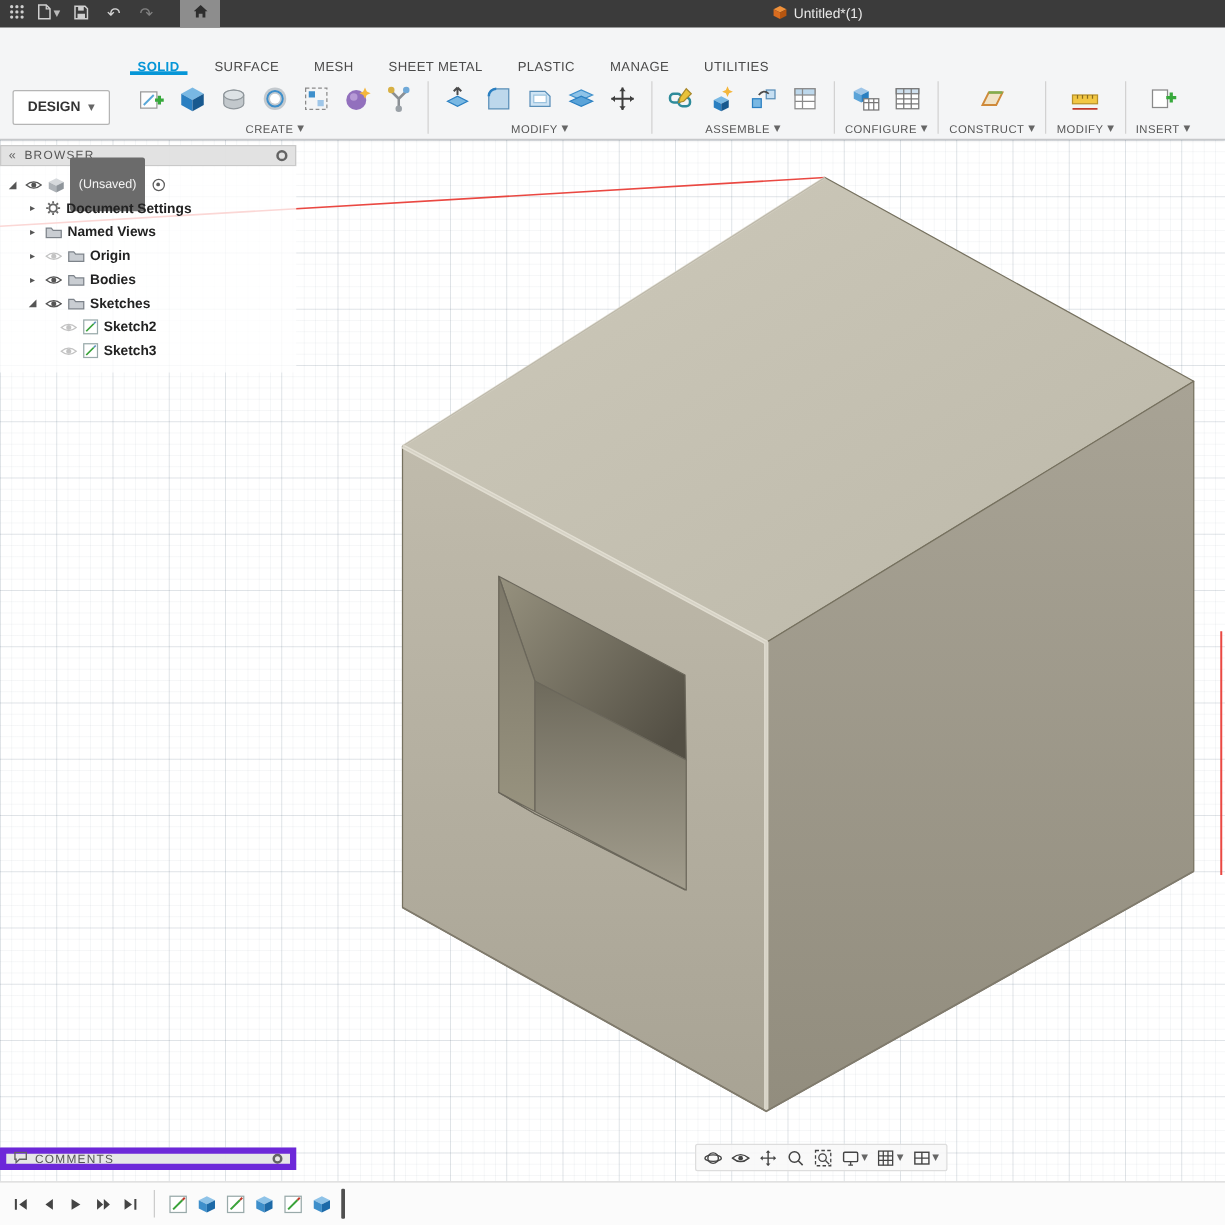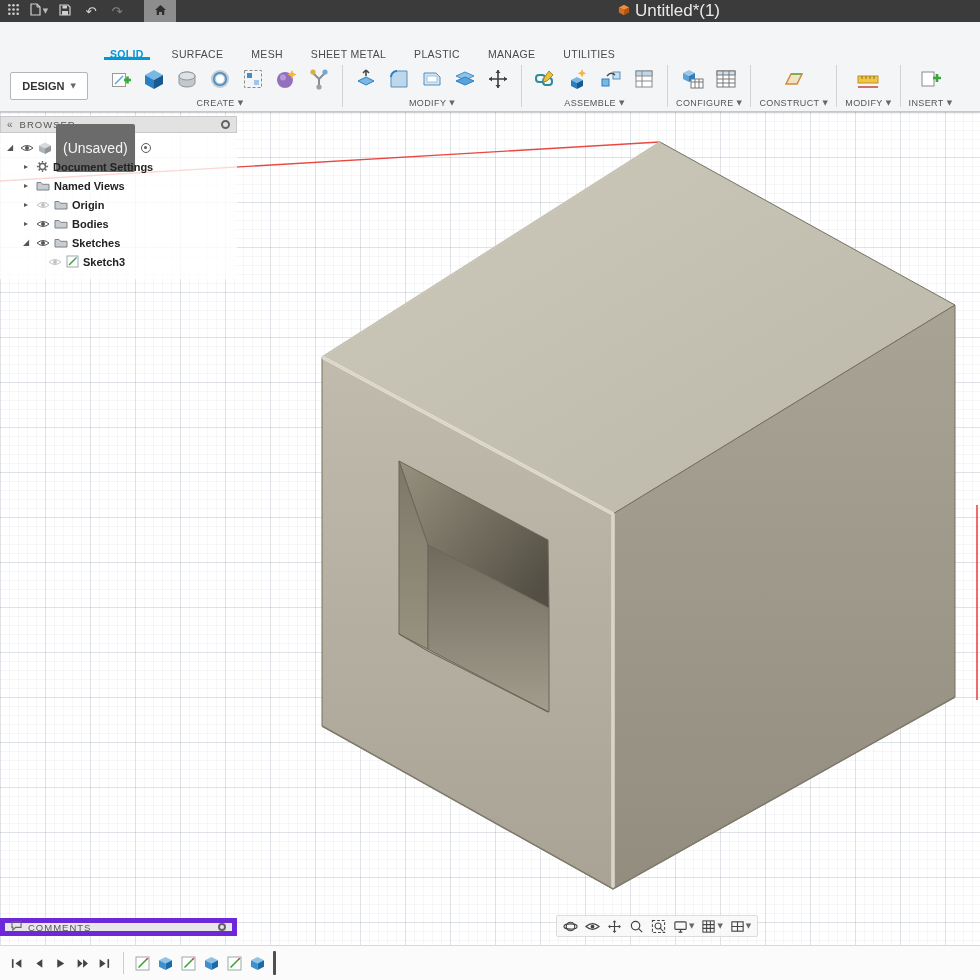--- a/index.html
+++ b/index.html
@@ -5,21 +5,21 @@
   *{margin:0;padding:0;box-sizing:border-box;font-family:"Liberation Sans",sans-serif;}
   html,body{width:980px;height:980px;overflow:hidden;background:#fff;position:relative;}
 
   
   .titlebar{position:absolute;top:0;left:0;width:980px;height:22px;background:var(--titlebar-bg,#3b3b3b);display:flex;align-items:center;z-index:60;}
   .tb-btn{height:22px;min-width:26px;display:flex;align-items:center;justify-content:center;background:none;border:none;color:#cfcfcf;cursor:pointer;gap:2px;}
   .tb-btn.dim{opacity:.45;}
   .tb-glyph{font-family:"DejaVu Sans",sans-serif;font-size:13px;line-height:1;color:#d6d6d6;}
   .tb-caret{font-family:"DejaVu Sans",sans-serif;font-size:7px;color:#bbb;}
   .home-tab{margin-left:14px;width:32px;height:22px;background:#8d8d8d;display:flex;align-items:center;justify-content:center;cursor:pointer;}
-  .doc-tab{position:absolute;left:618px;top:0;height:22px;display:flex;align-items:center;gap:5px;color:#e9e9e9;font-size:17px;cursor:pointer;}
+  .doc-tab{position:absolute;left:618px;top:0;height:22px;display:flex;align-items:center;gap:5px;color:#e9e9e9;font-size:11px;cursor:pointer;}
 
   
   .ribbon{position:absolute;top:22px;left:0;width:980px;height:90px;background:var(--ribbon-bg,#f4f5f6);border-bottom:1px solid #c6c8ca;z-index:55;overflow:hidden;box-shadow:0 1px 2px rgba(0,0,0,.12);}
   .tabs-row{height:38px;display:flex;align-items:flex-end;padding-left:96px;}
   .tab{padding:0 14px 0;font-size:10.5px;color:#4a4a4a;letter-spacing:.3px;white-space:nowrap;cursor:pointer;position:relative;}
   .tab.active{color:var(--accent,#0696d7);font-weight:bold;}
   .tab.active::after{content:"";position:absolute;left:8px;right:8px;bottom:0;height:3px;background:var(--accent,#0696d7);}
   .tools-row{height:52px;display:flex;align-items:stretch;padding-left:10px;}
   .design-btn{align-self:center;width:78px;height:28px;border:1px solid #b5b5b5;background:#fff;border-radius:2px;display:flex;align-items:center;justify-content:center;gap:6px;font-size:11px;font-weight:bold;color:#333;cursor:pointer;margin-right:12px;}
   .group{display:flex;flex-direction:column;align-items:center;padding:2px 6px 0;}
@@ -45,21 +45,21 @@
   .bheader{height:17px;background:rgba(224,224,224,.95);border:1px solid #c9c9c9;display:flex;align-items:center;padding:0 6px;font-size:9.5px;color:#555;letter-spacing:1px;}
   .bh-collapse{margin-right:6px;color:#666;font-size:10px;cursor:pointer;line-height:1;}
   .bh-dot{margin-left:auto;width:9px;height:9px;border:2px solid #636363;border-radius:50%;cursor:pointer;}
   .btree{background:rgba(255,255,255,.78);padding:5px 0 8px;}
   .brow{height:19px;display:flex;align-items:center;color:#222;padding-left:4px;gap:4px;cursor:pointer;}
   .brow.lvl1{padding-left:20px;}
   .brow.lvl2{padding-left:48px;}
   .exp{width:12px;text-align:center;color:#555;font-size:8px;font-family:"DejaVu Sans",sans-serif;line-height:1;}
   .eyewrap,.iconwrap{display:flex;align-items:center;}
   .eyewrap.hid{opacity:.35;}
-  .chip{background:var(--selection-chip,#6b6b6b);color:#f4f4f4;padding:16px 7px;border-radius:2px;font-size:14px;}
+  .chip{background:var(--selection-chip,#6b6b6b);color:#f4f4f4;padding:16px 7px;border-radius:2px;font-size:10px;}
   .radio{width:10px;height:10px;border:1.5px solid #5c5c5c;border-radius:50%;position:relative;margin-left:2px;}
   .radio::after{content:"";position:absolute;left:2.2px;top:2.2px;width:3px;height:3px;border-radius:50%;background:#5c5c5c;}
   .blabel{font-size:11px;color:#222;font-weight:bold;}
 
   
   .comments{position:absolute;left:0;top:918px;width:237px;height:18px;background:rgba(230,230,230,.96);border:5px solid #6d28d9;display:flex;align-items:center;gap:6px;padding:0 6px;font-size:9.5px;letter-spacing:1px;color:#555;z-index:20;}
   .cm-dot{margin-left:auto;width:8px;height:8px;border:2px solid #636363;border-radius:50%;cursor:pointer;}
 
   
   .navbar{position:absolute;left:556px;top:915px;height:22px;display:flex;align-items:center;gap:3px;background:rgba(248,248,248,.85);border:1px solid #ddd;border-radius:2px;padding:0 4px;z-index:20;}
@@ -501,20 +501,36 @@
           </span>
         <span class="iconwrap">
             <svg width="14" height="11" viewBox="0 0 14 11">
               <path d="M1 2.5h4l1.5 1.8H13V10H1z" fill="#c9cdd2" stroke="#7d838a"></path>
             </svg>
           </span>
         <span class="blabel">Sketches</span>
       </div>
 
 
+      <div class="brow lvl2">
+        <span class="eyewrap hid">
+            <svg width="14" height="10" viewBox="0 0 14 10">
+              <path d="M1 5Q7 0 13 5 7 10 1 5z" fill="#fff" stroke="#555"></path>
+              <circle cx="7" cy="5" r="2" fill="#555"></circle>
+            </svg>
+          </span>
+        <span class="iconwrap">
+            <svg width="13" height="13" viewBox="0 0 13 13">
+              <rect x="1" y="1" width="11" height="11" fill="#fff" stroke="#9aa"></rect>
+              <path d="M3 10L9 4" stroke="#3aa33a" stroke-width="1.4"></path>
+              <path d="M9 4l1.6-1.6" stroke="#5a8fb8" stroke-width="1.4"></path>
+            </svg>
+          </span>
+        <span class="blabel">Sketch2</span>
+      </div>
 
       <div class="brow lvl2">
         <span class="eyewrap hid">
             <svg width="14" height="10" viewBox="0 0 14 10">
               <path d="M1 5Q7 0 13 5 7 10 1 5z" fill="#fff" stroke="#555"></path>
               <circle cx="7" cy="5" r="2" fill="#555"></circle>
             </svg>
           </span>
         <span class="iconwrap">
             <svg width="13" height="13" viewBox="0 0 13 13">

